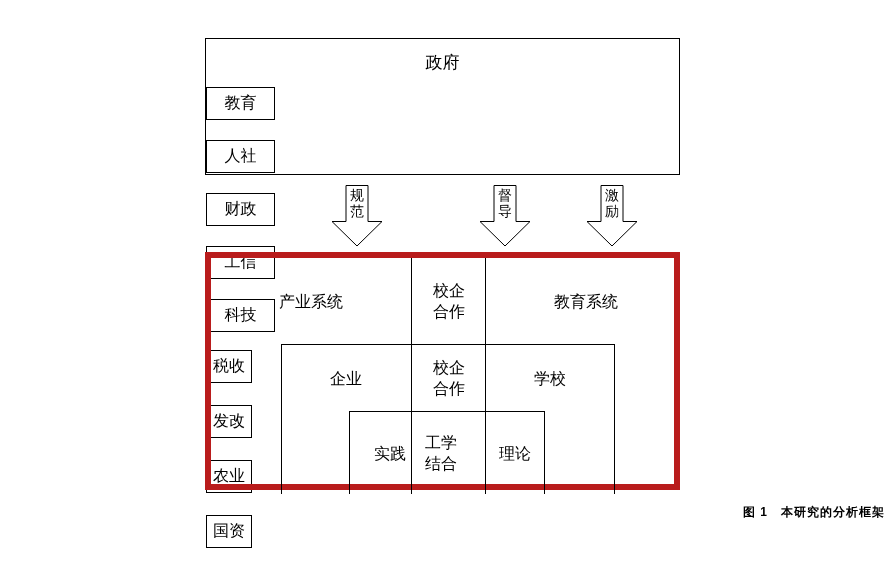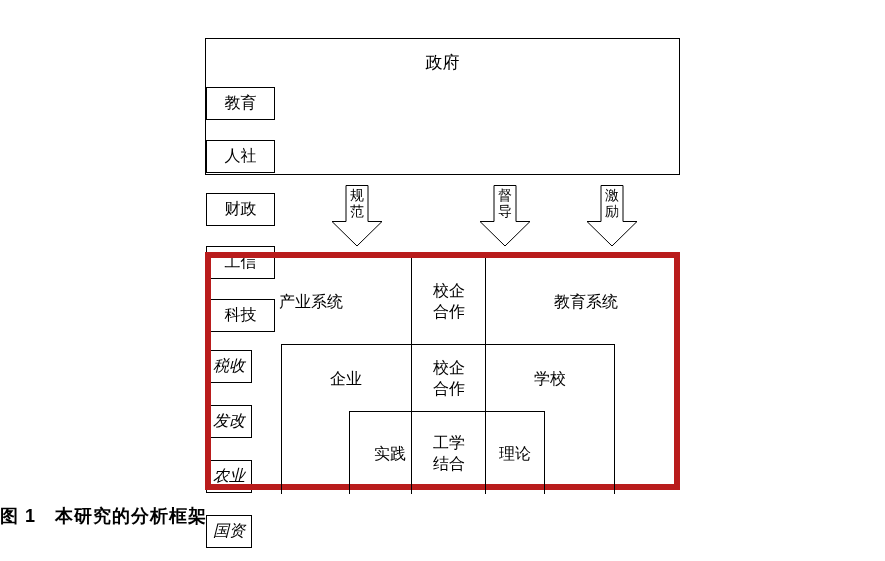--- a/index.html
+++ b/index.html
@@ -30,21 +30,21 @@
   .gov-row.row1 { gap: 20px; margin-top: 14px; }
   .gov-row.row2 { gap: 22px; margin-top: 18px; }
   .mbox {
     border: 1px solid #000;
     height: 33px;
     box-sizing: border-box;
     display: flex; align-items: center; justify-content: center;
     font-size: 16px;
   }
   .row1 .mbox { width: 69px; }
-  .row2 .mbox { width: 46px; font-style: italic; }
+  .row2 .mbox { width: 46px; }
 
   
   .arrow {
     position: absolute;
     top: 185px;
     width: 52px; height: 62px;
   }
   .arrow svg { display: block; }
   .arrow-label {
     position: absolute;
@@ -80,24 +80,24 @@
   .cell-label.twoline {
     white-space: normal;
     width: 2.2em;
     word-break: break-all;
   }
 
   .caption {
     position: absolute;
     left: 0; right: 0;
     top: 504px;
-    text-align: left;
+    text-align: right;
     font-family: "Liberation Sans", "DejaVu Sans", sans-serif;
     font-weight: bold;
-    font-size: 18px;
+    font-size: 12px;
     letter-spacing: 1px;
   }
 </style>
 </head>
 <body>
 
 <div class="page">
 
   <div class="gov-box">
     <div class="gov-title">政府</div>
@@ -150,19 +150,19 @@
 
     <div class="cell-label" style="left:100px; top:43px;">产业系统</div>
     <div class="cell-label twoline" style="left:238px; top:43px;">校企合作</div>
     <div class="cell-label" style="left:375px; top:43px;font-family:Liberation Serif, serif;">教育系统</div>
 
     <div class="cell-label" style="left:135px; top:120px;">企业</div>
     <div class="cell-label twoline" style="left:238px; top:120px;">校企合作</div>
     <div class="cell-label" style="left:339px; top:120px;">学校</div>
 
     <div class="cell-label" style="left:179px; top:195px;">实践</div>
-    <div class="cell-label twoline" style="left:238px; top:195px;">工学结合</div>
+    <div class="cell-label twoline" style="left:230px; top:195px;">工学结合</div>
     <div class="cell-label" style="left:304px; top:195px;">理论</div>
   </div>
 
   <div class="caption">图 1　本研究的分析框架</div>
 
 </div>
 
 </body></html>

